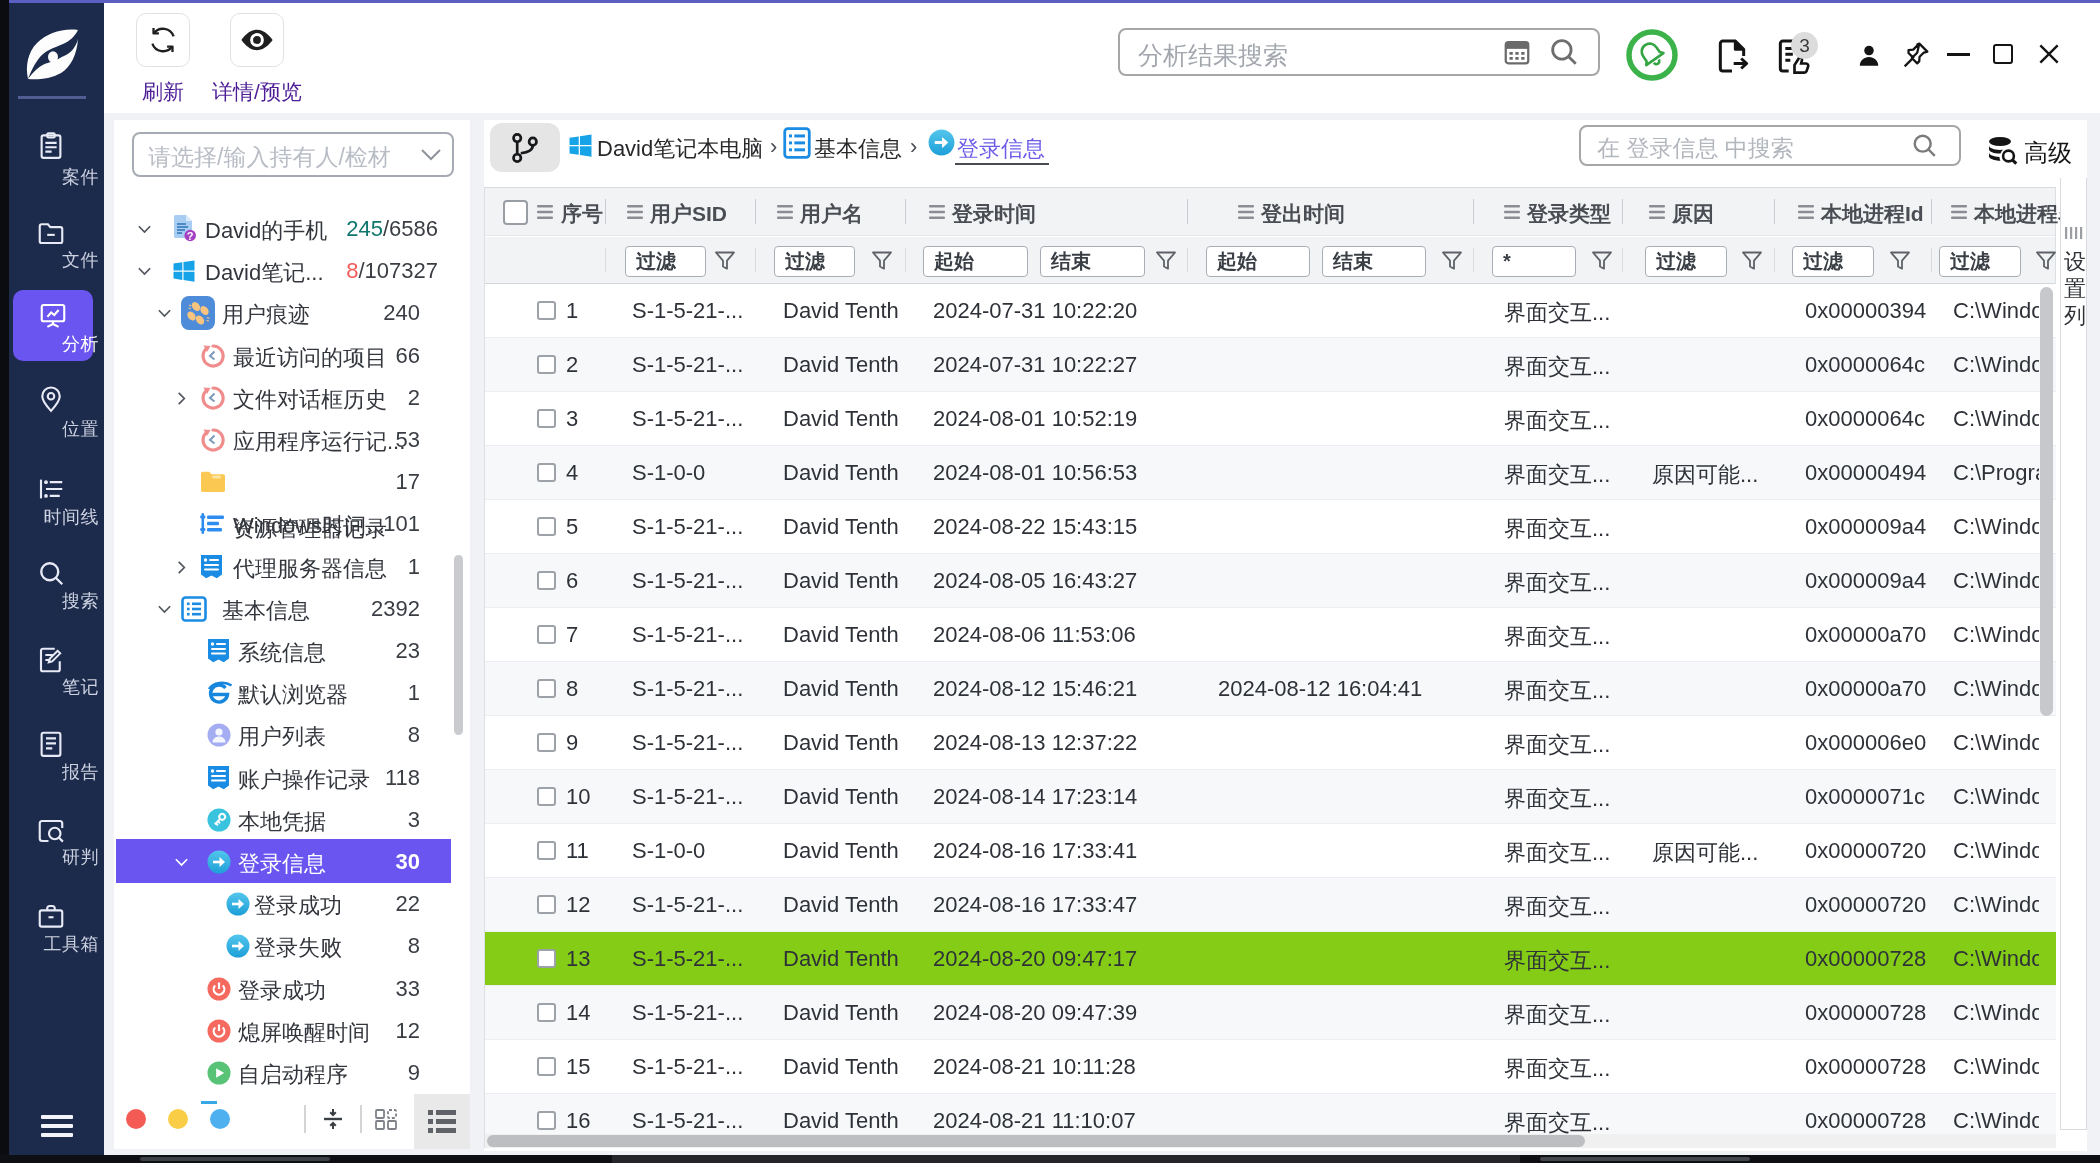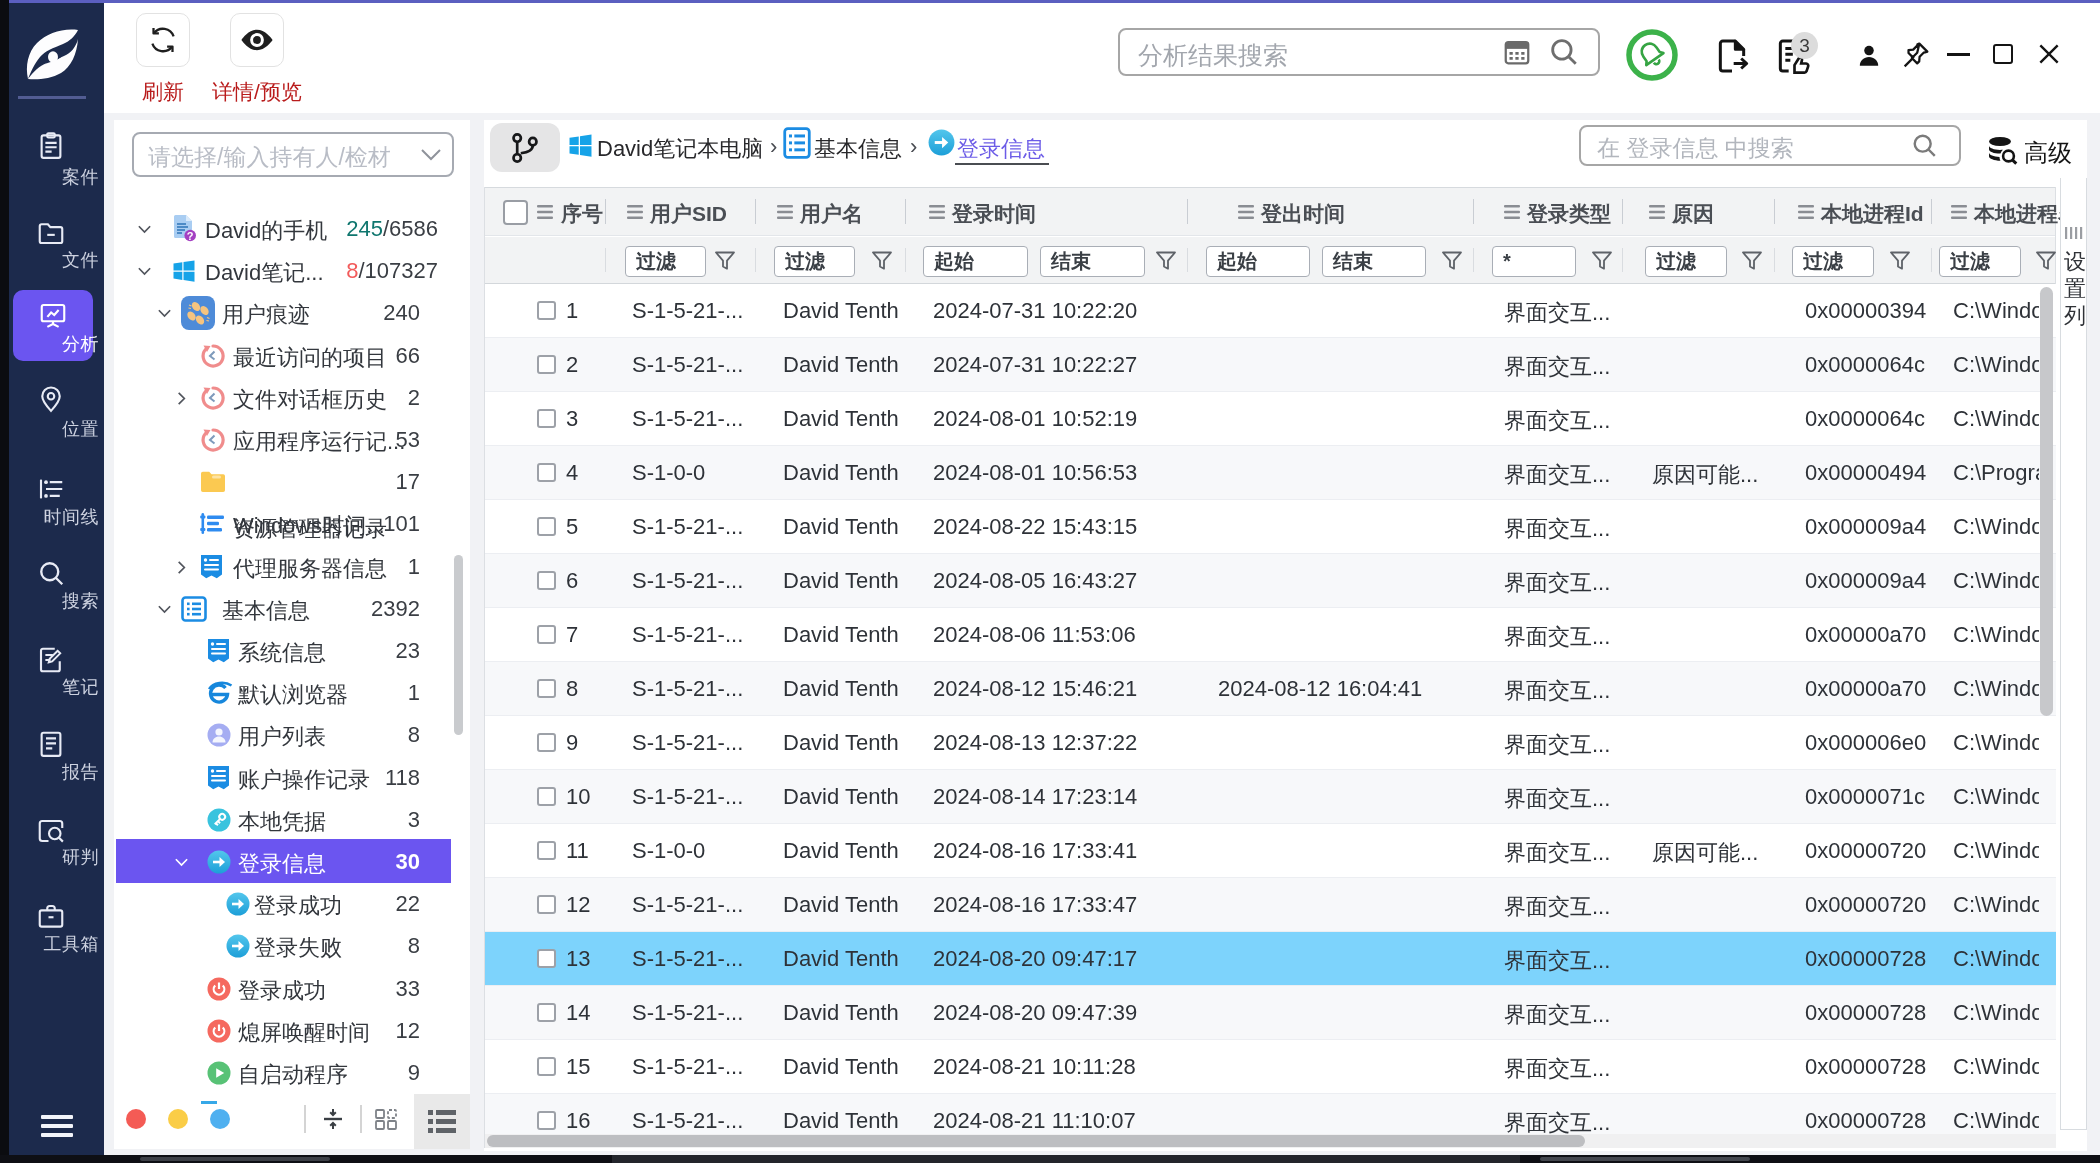--- a/index.html
+++ b/index.html
@@ -15,21 +15,21 @@
 #contentbg { left:104px; top:113px; width:1996px; height:1042px; background:#F1F2F5; }
 #bottomstrip { left:0; top:1155px; width:2100px; height:8px; background:#0E0F14; }
 
 
 .sbitem { width:95px; text-align:right; color:#CDD2E0; }
 .sblabel { font-size:18px; letter-spacing:0.5px; }
 .sbsel { left:13px; width:80px; height:70px; background:#6B55F0; border-radius:10px; }
 
 
 .tbtn { width:54px; height:54px; background:#fff; border:1px solid #E2E2E2; border-radius:10px; display:flex; align-items:center; justify-content:center; }
-.tlabel { font-size:21px; color:#b91c1c; text-align:center; }
+.tlabel { font-size:21px; color:#4c1d95; text-align:center; }
 
 
 #treepanel { left:114px; top:120px; width:356px; height:1029px; background:#fff; }
 .trow { position:absolute; left:2px; width:340px; height:42px; }
 .tchev { position:absolute; top:14px; width:15px; height:15px; }
 .ticon { position:absolute; }
 .ttext { position:absolute; top:8px; font-size:22px; color:#33373D; white-space:nowrap; }
 .tcount { position:absolute; top:8px; right:36px; font-size:22px; color:#3A3E44; text-align:right; }
 .tsel { position:absolute; left:2px; width:335px; height:44px; background:#6B55F0; }
 
@@ -794,21 +794,21 @@
 <div class="drow" style="left:1px; top:758px; background:#F7F8FA;">
 <div class="cb" style="left:52px; top:17px;"></div>
 <div class="dcell" style="left:81px;">12</div>
 <div class="dcell" style="left:147px;">S-1-5-21-...</div>
 <div class="dcell" style="left:298px;">David Tenth</div>
 <div class="dcell" style="left:448px;">2024-08-16 17:33:47</div>
 <div class="dcell" style="left:1019px;">界面交互...</div>
 <div class="dcell" style="left:1320px;">0x00000720</div>
 <div class="dcell" style="left:1468px; width:86px; overflow:hidden;">C:\Windows\Sys</div>
 </div>
-<div class="drow" style="left:1px; top:812px; background:#7dd3fc;">
+<div class="drow" style="left:1px; top:812px; background:#84cc16;">
 <div class="cb" style="left:52px; top:17px;"></div>
 <div class="dcell" style="left:81px;">13</div>
 <div class="dcell" style="left:147px;">S-1-5-21-...</div>
 <div class="dcell" style="left:298px;">David Tenth</div>
 <div class="dcell" style="left:448px;">2024-08-20 09:47:17</div>
 <div class="dcell" style="left:1019px;">界面交互...</div>
 <div class="dcell" style="left:1320px;">0x00000728</div>
 <div class="dcell" style="left:1468px; width:86px; overflow:hidden;">C:\Windows\Sys</div>
 </div>
 <div class="drow" style="left:1px; top:866px; background:#F7F8FA;">

